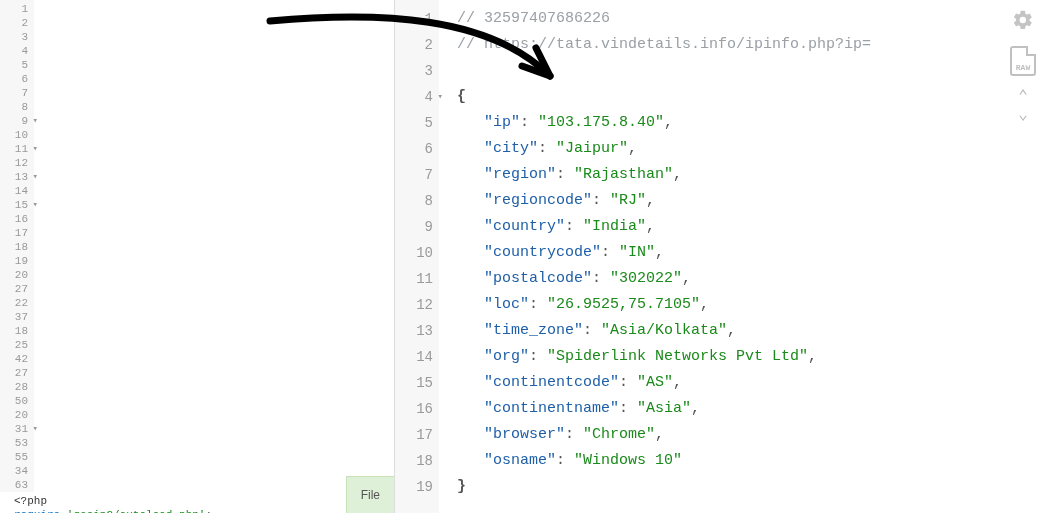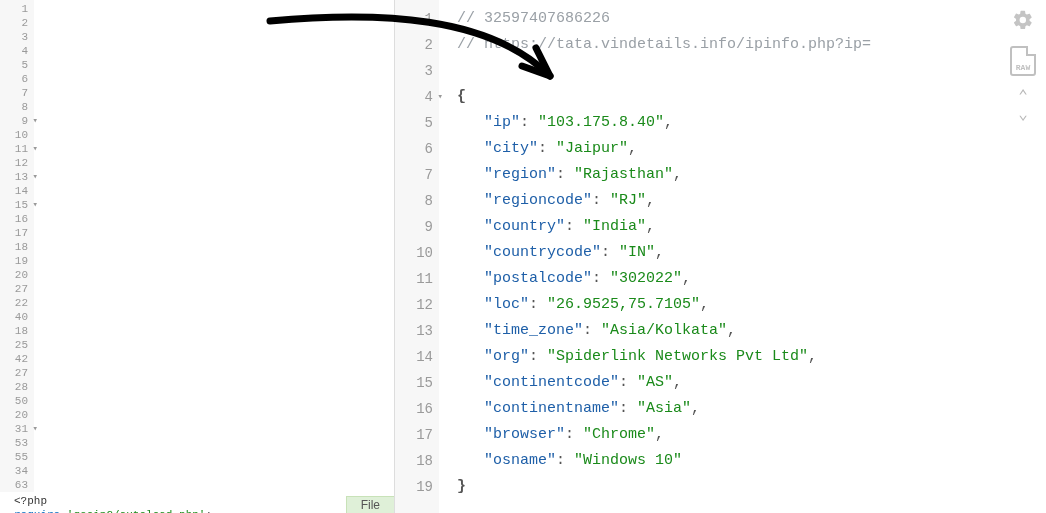--- a/index.html
+++ b/index.html
@@ -26,21 +26,21 @@
   .t-str { color: #1a8a1a; }
   .t-id { color: #333; }
   .t-pun { color: #555; }
   .t-brace { color: #555; font-weight: bold; }
   .r-cmt { color: #9aa0a6; }
   .r-key { color: #1e5fa8; }
   .r-str { color: #1a8a1a; }
   .r-pun { color: #555; }
 
   
-  .filebtn { position: absolute; bottom: 0; right: 0; background: #dff0d8; border: 1px solid #c8e2b8; border-bottom: none; border-right: none; color: #555; padding: 1px 14px; font-size: 12px; font-family: sans-serif; }
+  .filebtn { position: absolute; bottom: 0; right: 0; background: #dff0d8; border: 1px solid #c8e2b8; border-bottom: none; border-right: none; color: #555; padding: 11px 14px; font-size: 12px; font-family: sans-serif; }
 
   
   .side-icons { position: absolute; right: 10px; top: 8px; display: flex; flex-direction: column; gap: 14px; align-items: center; color: #b8b8b8; }
   .icon { width: 24px; height: 24px; display:flex; align-items:center; justify-content:center; }
   .raw { width:26px; height:30px; border:2px solid #c0c0c0; border-radius:3px; position:relative; font-size:8px; font-weight:bold; color:#c0c0c0; display:flex; align-items:flex-end; justify-content:center; padding-bottom:2px;}
   .raw::before { content:""; position:absolute; top:-2px; right:-2px; width:8px; height:8px; background:#fff; border-left:2px solid #c0c0c0; border-bottom:2px solid #c0c0c0;}
   .chev { font-size:16px; line-height:14px; height:14px; }
 
   
   .arrow { position: absolute; left: 260px; top: 6px; width: 340px; height: 120px; pointer-events: none; }
@@ -67,21 +67,21 @@
         <div class="ln fold">13</div>
         <div class="ln">14</div>
         <div class="ln fold">15</div>
         <div class="ln">16</div>
         <div class="ln">17</div>
         <div class="ln">18</div>
         <div class="ln">19</div>
         <div class="ln">20</div>
         <div class="ln">27</div>
         <div class="ln">22</div>
-        <div class="ln">40</div>
+        <div class="ln">37</div>
         <div class="ln">18</div>
         <div class="ln">25</div>
         <div class="ln">42</div>
         <div class="ln">27</div>
         <div class="ln">28</div>
         <div class="ln">50</div>
         <div class="ln">20</div>
         <div class="ln fold">31</div>
         <div class="ln">53</div>
         <div class="ln">55</div>

